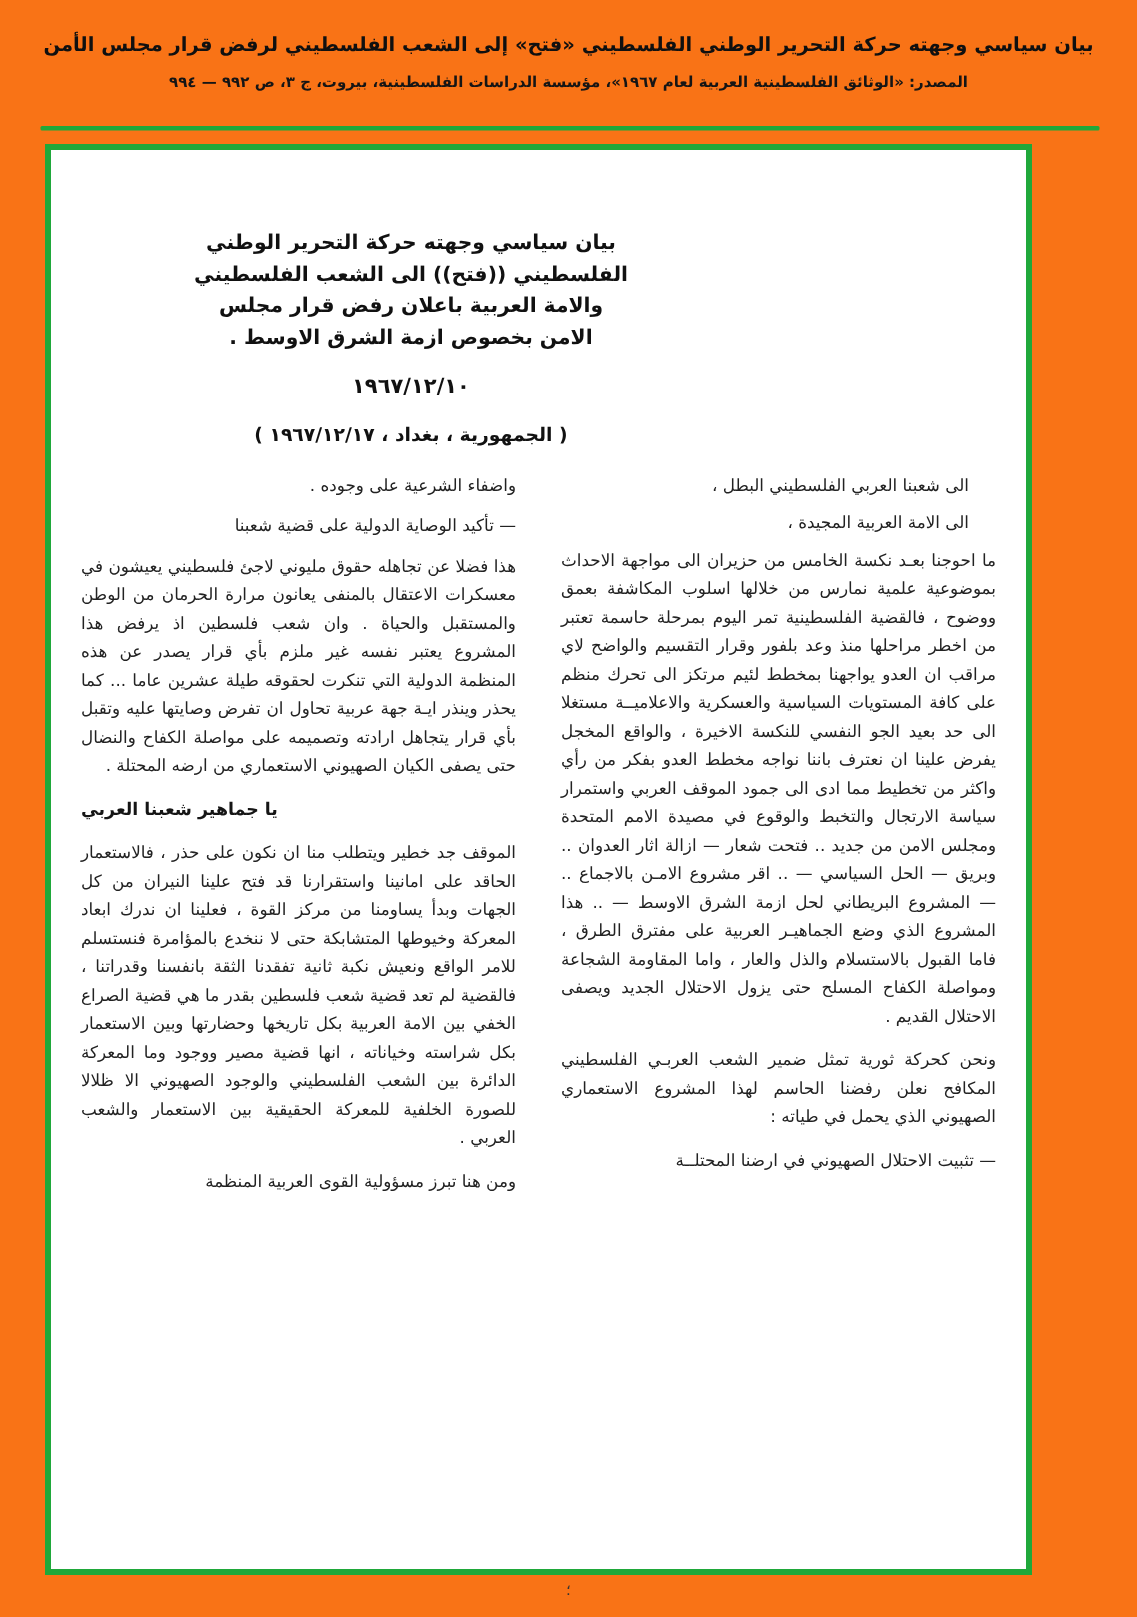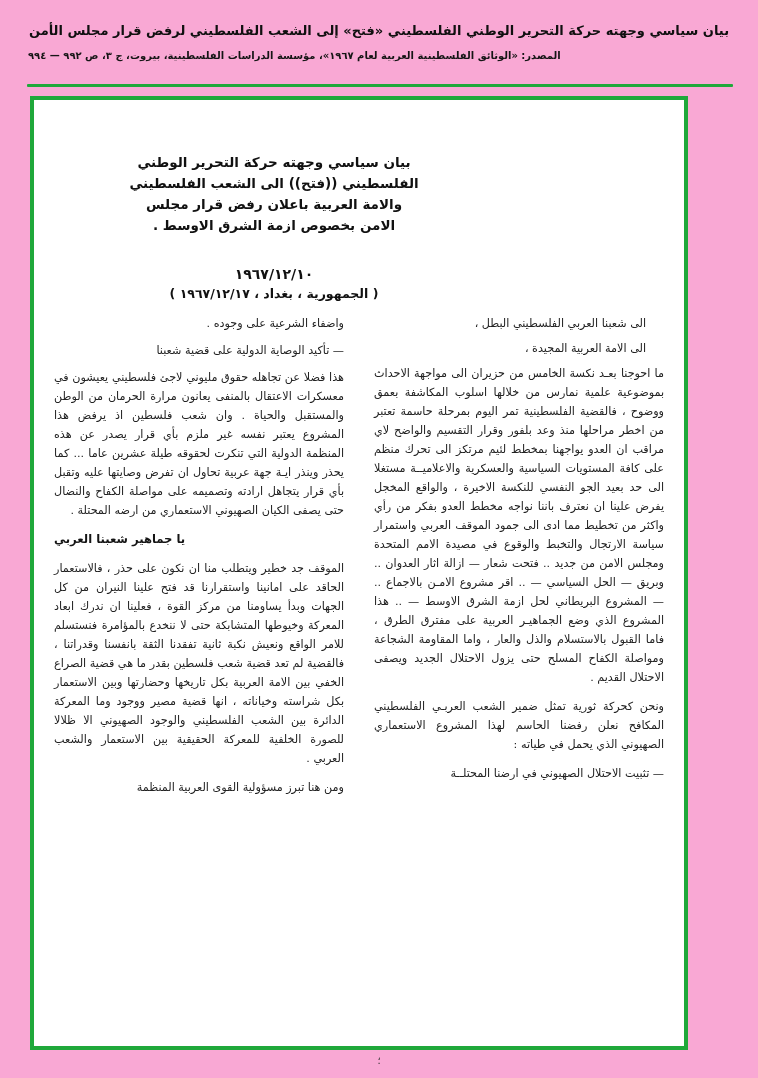--- a/index.html
+++ b/index.html
@@ -4,35 +4,35 @@
 <style>
   * { box-sizing: border-box; }
   html, body { margin: 0; padding: 0; }
   body {
     width: 758px; height: 1078px;
     background: #ffffff;
     font-family: "DejaVu Sans", sans-serif;
     color: #1c1c1c;
     overflow: hidden;
   }
-  .page { position: relative; width: 758px; height: 1078px; background: #f9a8d4; }
+  .page { position: relative; width: 758px; height: 1078px; background: #f97316; }
 
   
   .top-header {
     position: absolute; top: 22px; left: 28px; right: 28px;
     direction: rtl; text-align: center;
   }
   .top-header .hline1 {
     font-size: 13px; font-weight: bold; line-height: 18px; color: #101010;
     letter-spacing: 0.2px;
   }
   .top-header .hline2 {
     margin-top: 9px;
     font-size: 10px; font-weight: bold; line-height: 14px; color: #151515;
-    text-align: left;
+    text-align: center;
   }
 
   .green-rule {
     position: absolute; top: 84px; left: 27px; right: 25px; height: 3px;
     background: #1fa83a; border-radius: 1px;
   }
 
   
   .doc-frame {
     position: absolute; top: 96px; left: 30px;
@@ -43,25 +43,25 @@
   }
 
   .title-block {
     position: absolute; top: 52px; left: 70px; width: 340px;
     direction: rtl; text-align: center;
   }
   .title-block .t-line {
     font-size: 13.5px; font-weight: bold; line-height: 21px; color: #111;
   }
   .title-block .t-date {
-    margin-top: 30px; font-size: 14px; font-weight: bold; color: #111;
+    margin-top: 14px; font-size: 14px; font-weight: bold; color: #111;
     direction: ltr;
   }
   .title-block .t-source {
-    margin-top: 4px; font-size: 12.5px; font-weight: bold; color: #111;
+    margin-top: 16px; font-size: 12.5px; font-weight: bold; color: #111;
   }
 
   .columns {
     position: absolute; top: 214px; left: 20px; right: 20px; bottom: 8px;
     display: flex; gap: 30px;
     direction: rtl; 
   }
   .col { flex: 1 1 0; direction: rtl; }
 
   .para {

